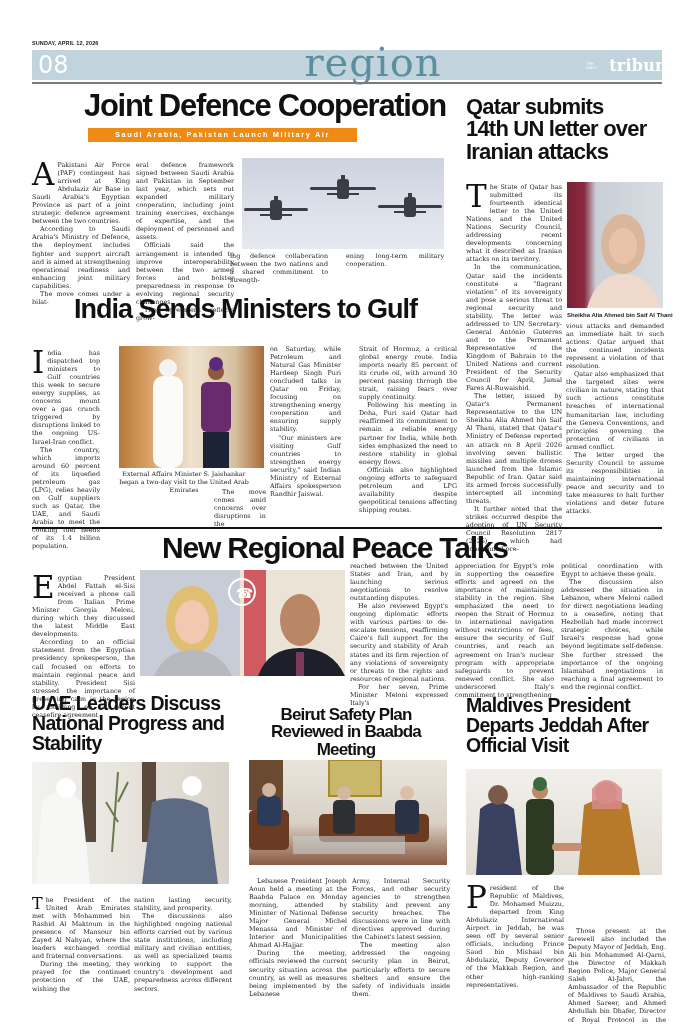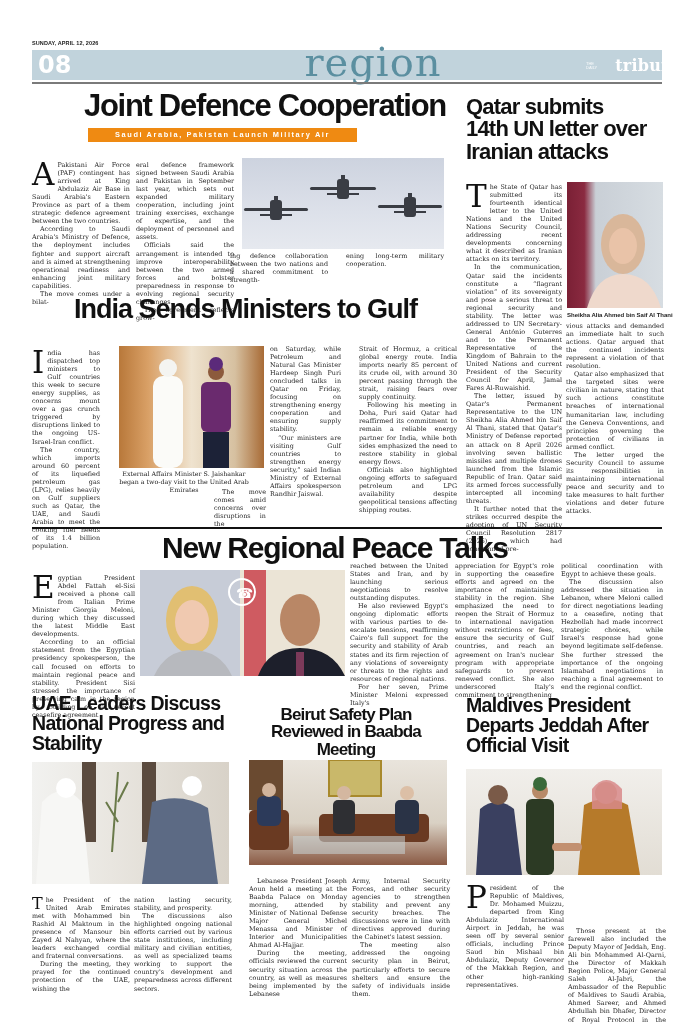--- a/index.html
+++ b/index.html
@@ -2,23 +2,23 @@
 <html><head>
 <meta charset="utf-8">
 <style>
   * { box-sizing: border-box; margin: 0; padding: 0; }
   html, body { width: 682px; height: 1024px; background: #ffffff; overflow: hidden; }
   body { position: relative; font-family: "DejaVu Serif", serif; color: #1a1a1a; }
 
   .dateline { position: absolute; left: 32px; top: 40px; font-family: "Liberation Sans", sans-serif; font-size: 5.5px; font-weight: bold; letter-spacing: 0.1px; color: #222; }
   .bannerbar { position: absolute; left: 32px; top: 50px; width: 630px; height: 30px; background: #c1d3dc; }
   .rule-top { position: absolute; left: 32px; top: 82px; width: 630px; height: 2px; background: #7a7a7a; }
-  .pagenum { position: absolute; left: 38px; top: 51px; font-family: "DejaVu Sans", sans-serif; font-weight: 700; font-size: 24px; color: #ffffff; line-height: 28px; }
+  .pagenum { position: absolute; left: 38px; top: 51px; font-family: "DejaVu Sans", sans-serif; font-weight: 400; font-size: 24px; color: #ffffff; line-height: 28px; }
   .section { position: absolute; left: 0; width: 682px; top: 38px; text-align: center; font-family: "DejaVu Serif", serif; font-size: 40px; color: #5b8fa0; line-height: 48px; letter-spacing: 1px; margin-left: 32px; }
-  .brand { position: absolute; left: 586px; top: 56px; display: flex; align-items: center; gap: 18px; }
+  .brand { position: absolute; left: 586px; top: 56px; display: flex; align-items: center; gap: 12px; }
   .brand .small { font-family: "Liberation Sans", sans-serif; font-size: 4px; line-height: 4px; color: #fff; opacity: .9; }
   .brand .big { font-family: "DejaVu Serif", serif; font-weight: bold; font-size: 16px; color: #ffffff; letter-spacing: 0.2px; }
 
   .hl { position: absolute; font-family: "Liberation Sans", sans-serif; font-weight: bold; color: #111; letter-spacing: -1px; line-height: 1.02; transform-origin: left top; }
   .hl.center { text-align: center; }
   .kicker { position: absolute; left: 88px; top: 128px; width: 269px; height: 14px; background: #ef8a12; color: #fff; font-family: "Liberation Sans", sans-serif; font-weight: bold; font-size: 7.4px; letter-spacing: 1.6px; text-align: center; line-height: 14px; }
 
   .col { position: absolute; font-size: 6.4px; line-height: 8.05px; text-align: justify; hyphens: auto; color: #1d1d1d; }
   .col p { text-indent: 8px; }
   .col p.first { text-indent: 0; }
@@ -43,21 +43,21 @@
   </div>
   <span class="big">tribune</span>
 </div>
 <div class="rule-top"></div>
 
 <div class="hl" style="left:84px; top:90px; font-size:31px; letter-spacing:-1.3px;">Joint Defence Cooperation</div>
 <div class="kicker">Saudi Arabia, Pakistan Launch Military Air Deployment</div>
 
 <div class="col" style="left:32px; top:161px; width:98px;">
   <span class="drop">A</span>
-  <p class="first">Pakistani Air Force (PAF) contingent has arrived at King Abdulaziz Air Base in Saudi Arabia's Eastern Province as part of a them strategic defence agreement between the two countries.</p>
+  <p class="first">Pakistani Air Force (PAF) contingent has arrived at King Abdulaziz Air Base in Saudi Arabia's Egyptian Province as part of a joint strategic defence agreement between the two countries.</p>
   <p>According to Saudi Arabia's Ministry of Defence, the deployment includes fighter and support aircraft and is aimed at strengthening operational readiness and enhancing joint military capabilities.</p>
   <p>The move comes under a bilat-</p>
 </div>
 <div class="col" style="left:136px; top:161px; width:98px;">
   <p class="first">eral defence framework signed between Saudi Arabia and Pakistan in September last year, which sets out expanded military cooperation, including joint training exercises, exchange of expertise, and the deployment of personnel and assets.</p>
   <p>Officials said the arrangement is intended to improve interoperability between the two armed forces and bolster preparedness in response to evolving regional security challenges.</p>
   <p>The agreement reflects grow-</p>
 </div>
 <div class="photo" style="left:242px; top:158px; width:202px; height:91px; background:linear-gradient(180deg,#cdd3df 0%,#dde1ea 60%,#e6e9ef 100%);">
   <svg width="202" height="91" viewBox="0 0 202 91">

